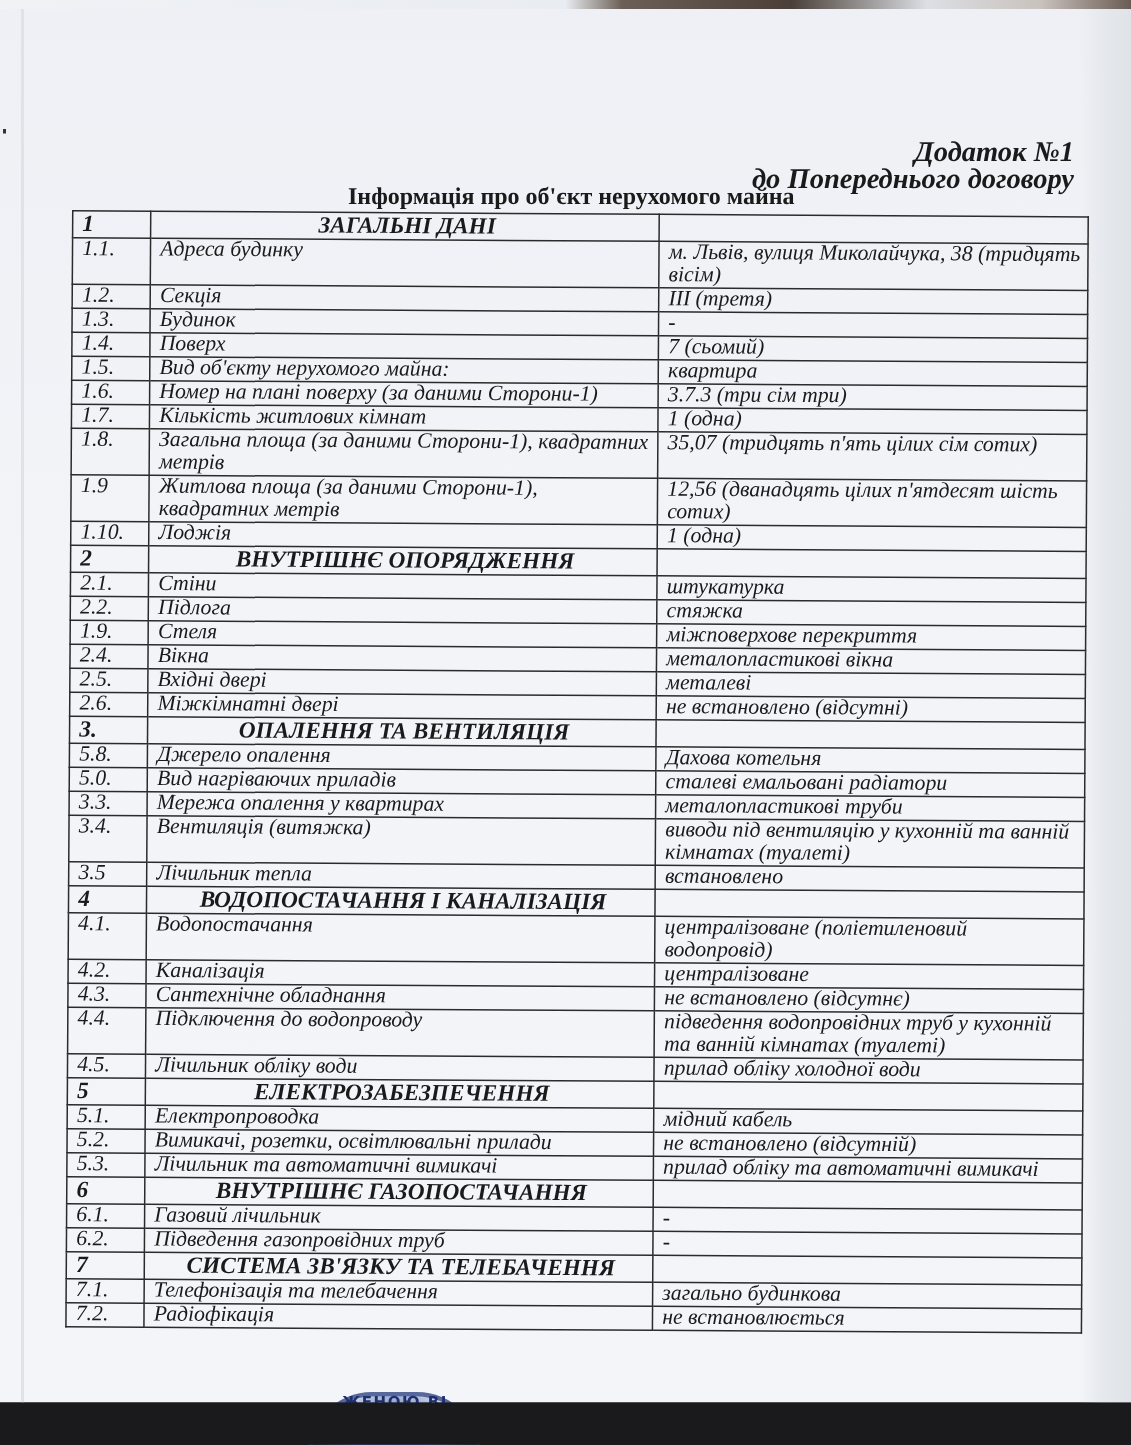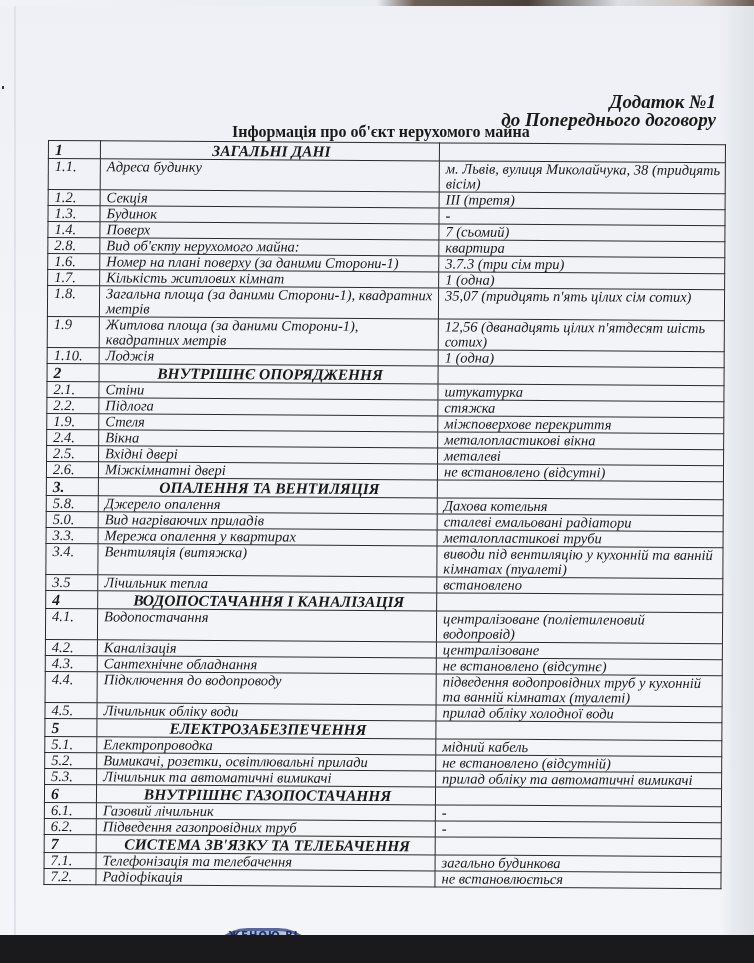--- a/index.html
+++ b/index.html
@@ -108,21 +108,21 @@
         <td class="num">1.3.</td>
         <td>Будинок</td>
         <td>-</td>
       </tr>
       <tr>
         <td class="num">1.4.</td>
         <td>Поверх</td>
         <td>7 (сьомий)</td>
       </tr>
       <tr>
-        <td class="num">2.8.</td>
+        <td class="num">1.5.</td>
         <td>Вид об'єкту нерухомого майна:</td>
         <td>квартира</td>
       </tr>
       <tr>
         <td class="num">1.6.</td>
         <td>Номер на плані поверху (за даними Сторони-1)</td>
         <td>3.7.3 (три сім три)</td>
       </tr>
       <tr>
         <td class="num">1.7.</td>

